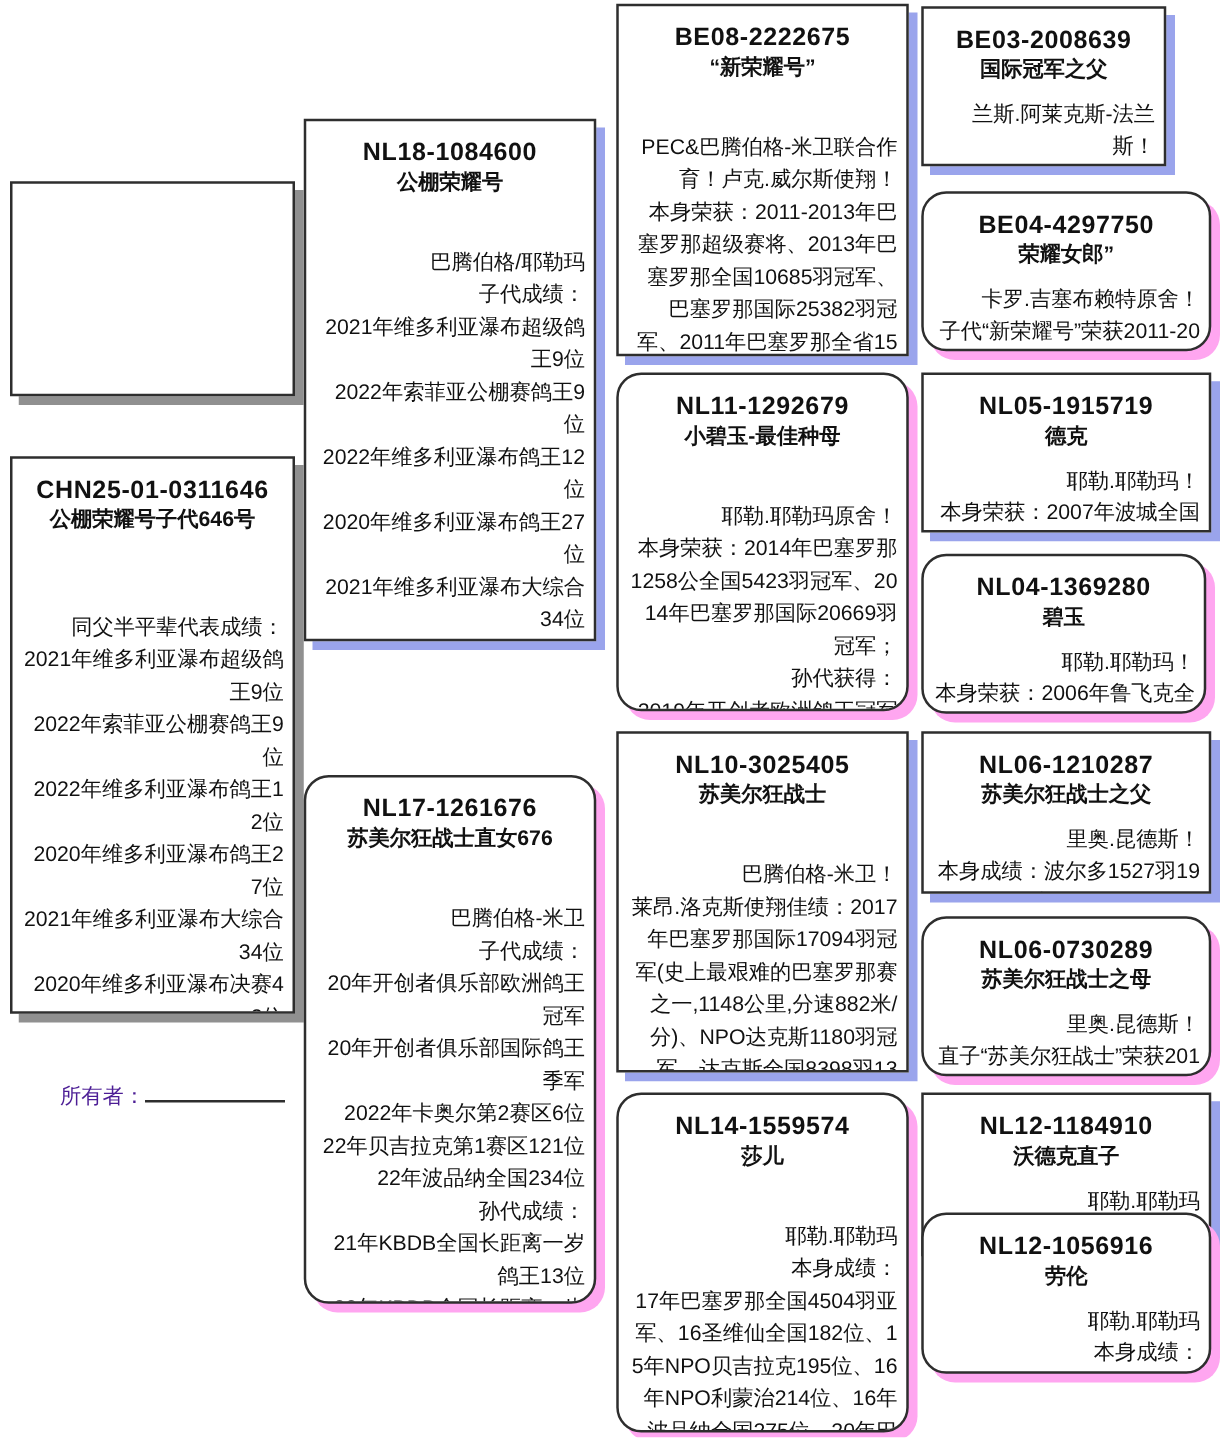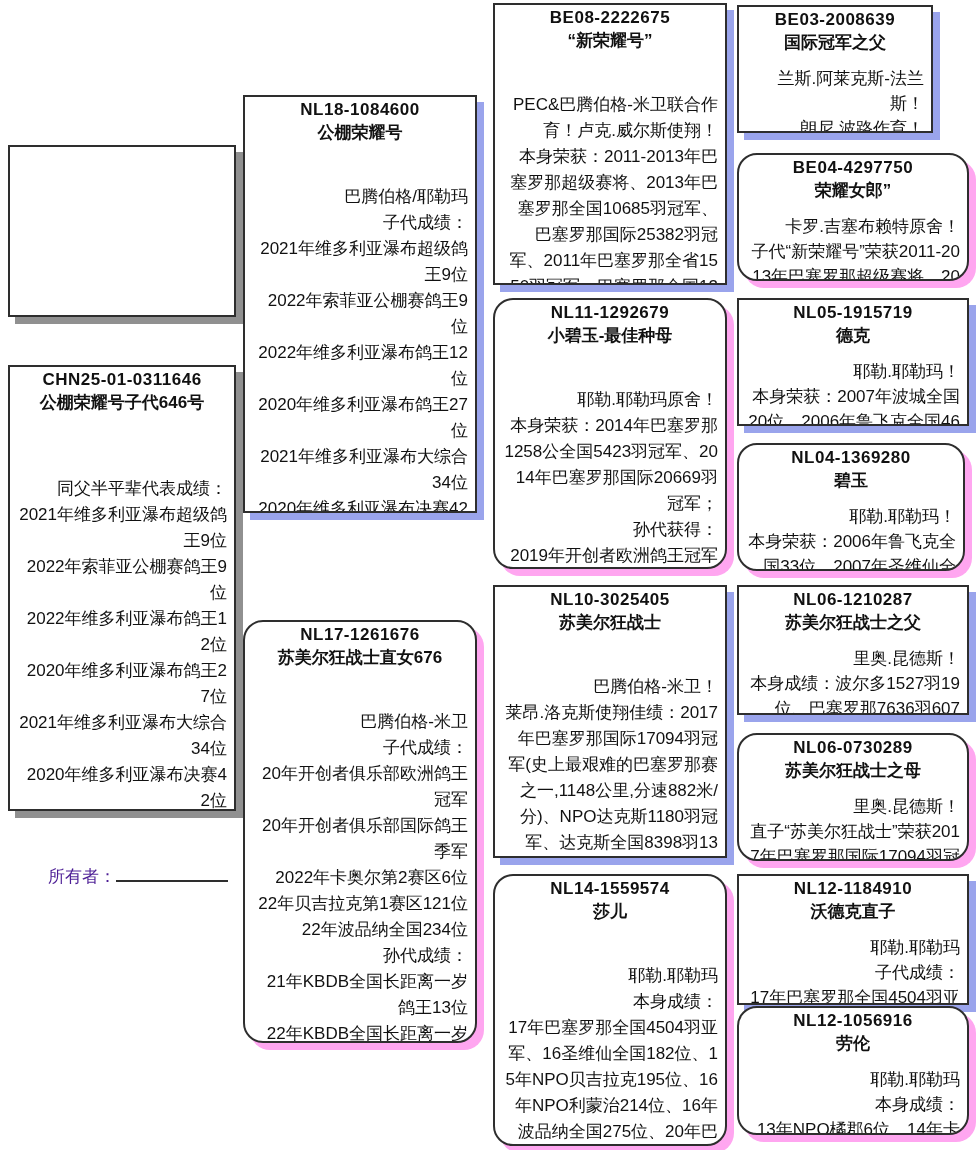--- a/index.html
+++ b/index.html
@@ -9,22 +9,22 @@
     overflow:hidden;
   }
   .pbox{
     position:absolute;background:#fff;border:2px solid #2e2e2e;
     box-sizing:border-box;overflow:hidden;
   }
   .pbox.male{box-shadow:7px 7px 0 0 var(--male);}
   .pbox.female{box-shadow:7px 7px 0 0 var(--female);border-radius:20px;}
   .pbox.neutral{box-shadow:7px 7px 0 0 var(--neutral);}
   .box-id{
-    font-weight:bold;font-size:17px;line-height:25px;text-align:center;
-    padding-top:0;letter-spacing:0.5px;
+    font-weight:bold;font-size:20px;line-height:25px;text-align:center;
+    padding-top:13px;letter-spacing:0.5px;
   }
   .box-name{font-weight:bold;font-size:17px;line-height:22px;text-align:center;}
   .box-body{
     font-size:17px;line-height:26px;padding:0 7px 0 8px;
     white-space:pre-wrap;word-break:break-all;text-align:right;
   }
   .gap-xl .box-body{margin-top:62px;}
   .gap-lg .box-body{margin-top:40px;}
   .gap-sm .box-body{margin-top:12px;line-height:25px;}
   .line-label{
@@ -299,21 +299,21 @@
           </g>
         </svg>
     </span>
     <div class="box-id">NL12-1184910</div>
     <div class="box-name">沃德克直子</div>
     <div class="box-body">耶勒.耶勒玛
 子代成绩：
 17年巴塞罗那全国4504羽亚</div>
   </div>
 
-  <div class="pbox female gap-sm" style="left:737px;top:1006px;width:232px;height:129px;">
+  <div class="pbox female gap-sm" style="left:737px;top:970px;width:232px;height:129px;">
     <span class="bucket">
       <svg viewBox="0 0 24 24">
           <g transform="rotate(38 12 12)">
             <ellipse cx="11" cy="9" rx="5.2" ry="2" fill="#fff" stroke="#666"></ellipse>
             <path d="M5.8 9.2 h10.4 v7.6 a2.2 2.2 0 0 1 -2.2 2.2 h-6 a2.2 2.2 0 0 1 -2.2 -2.2 z" fill="#efefef" stroke="#666"></path>
             <path d="M16.2 11.5 c3.2 0.3 3 4.2 -0.4 4.4" fill="none" stroke="#666" stroke-width="1.2"></path>
           </g>
         </svg>
     </span>
     <div class="box-id">NL12-1056916</div>

